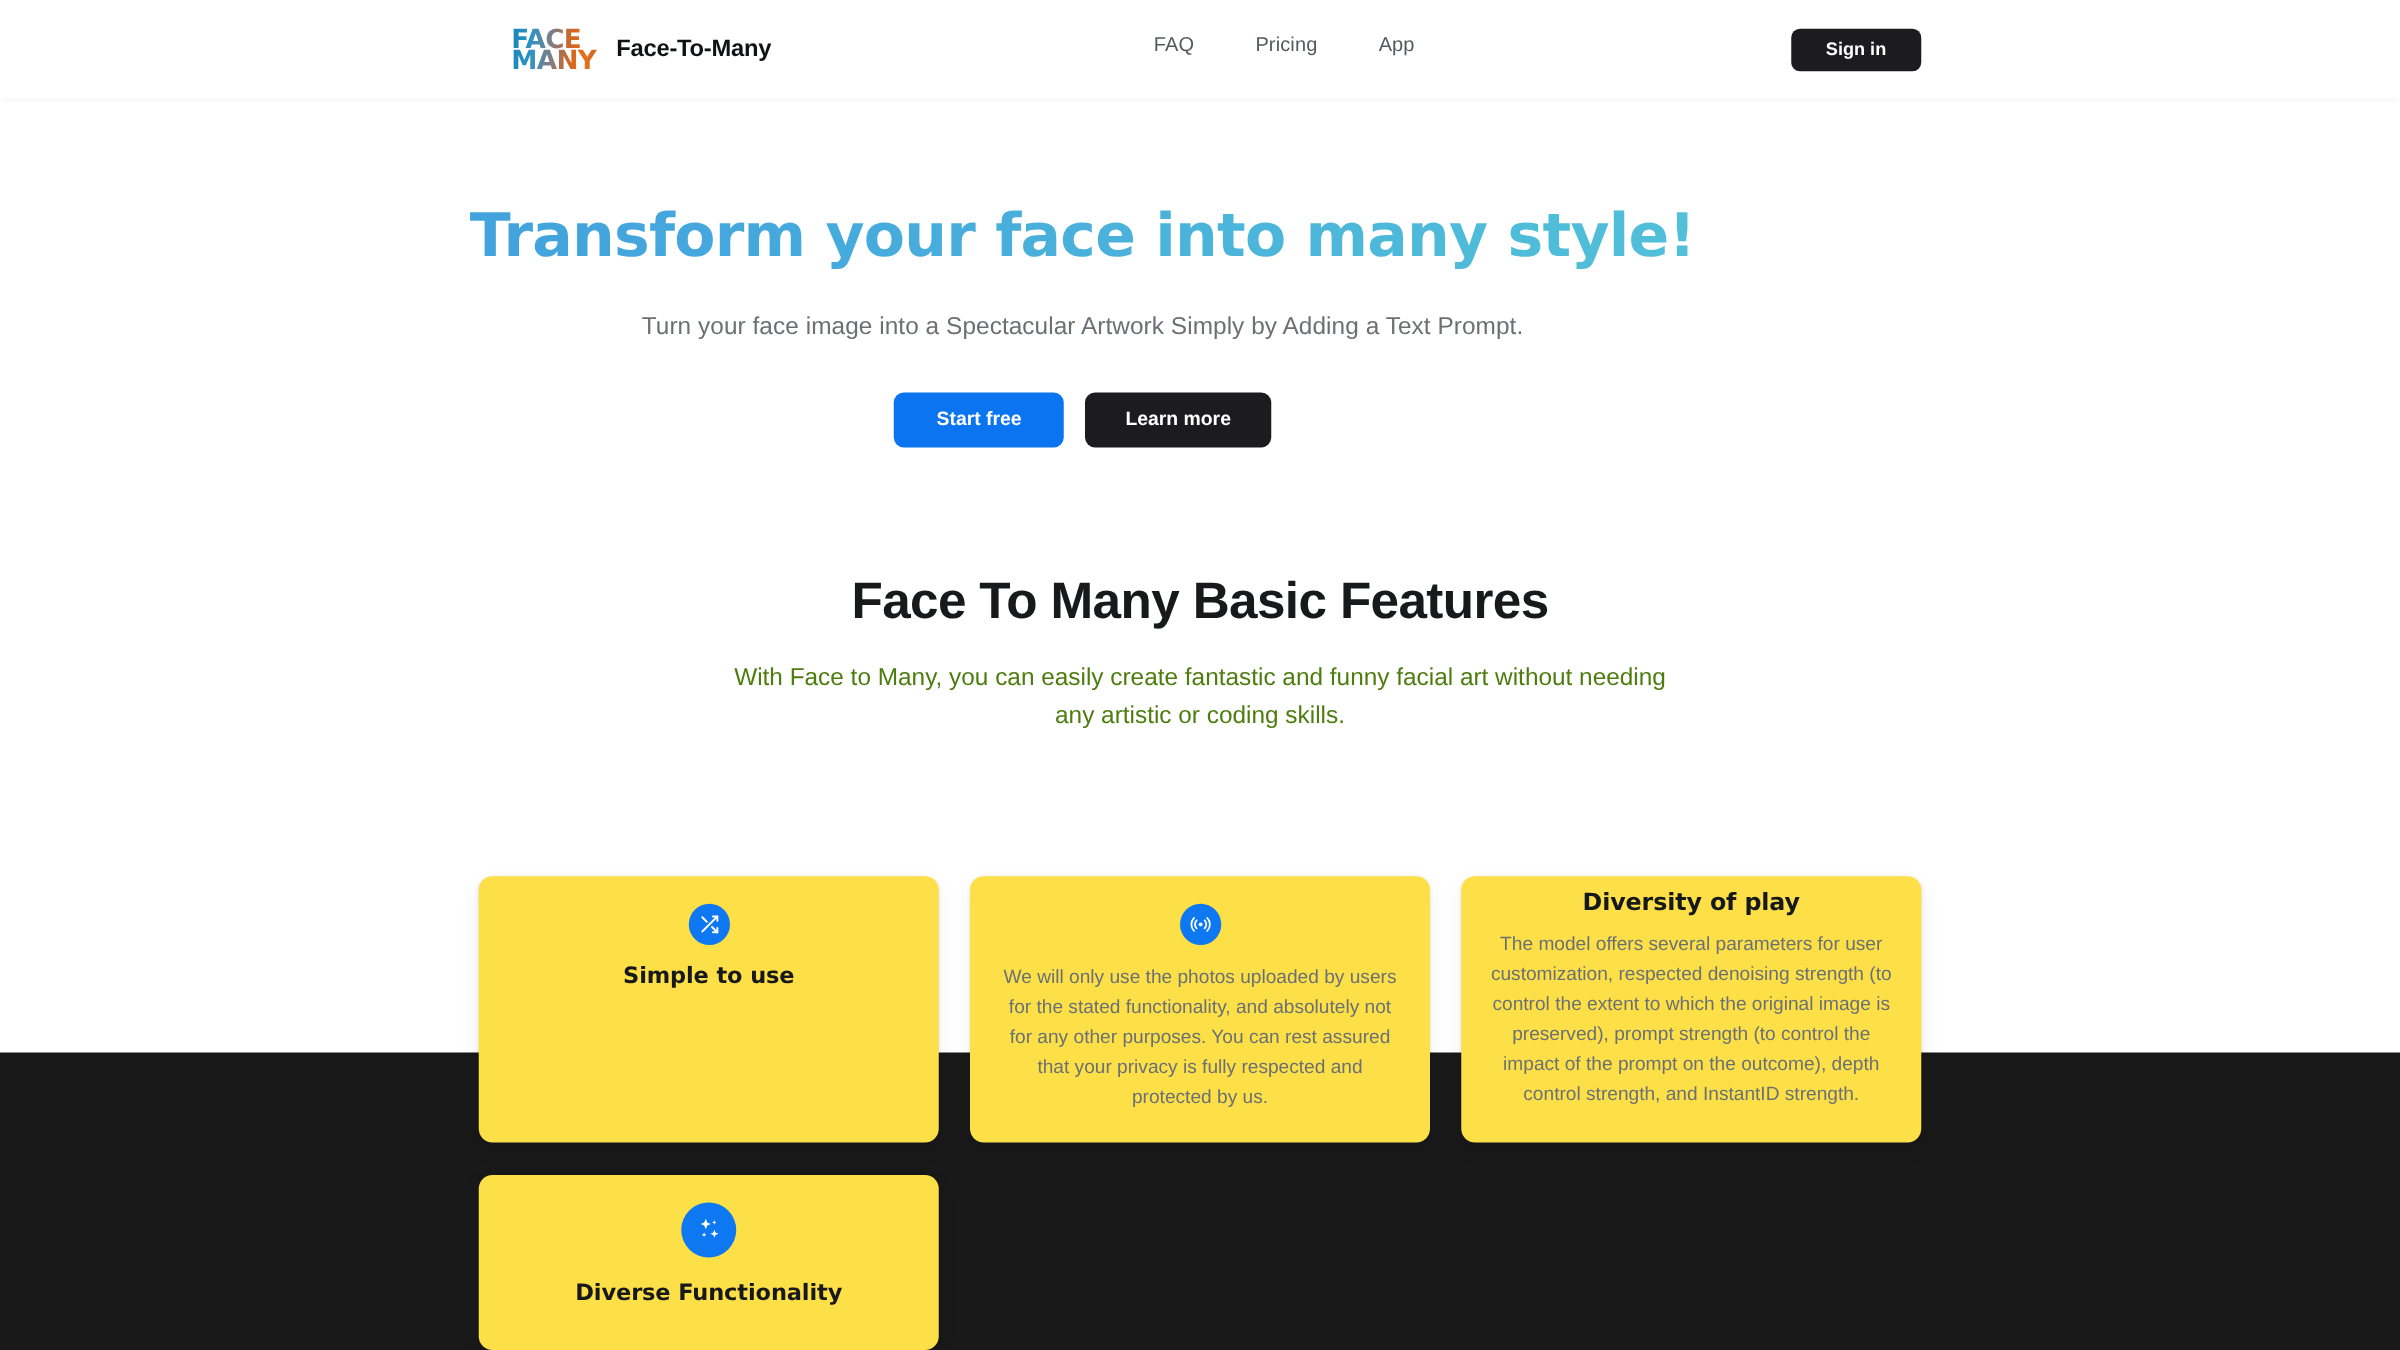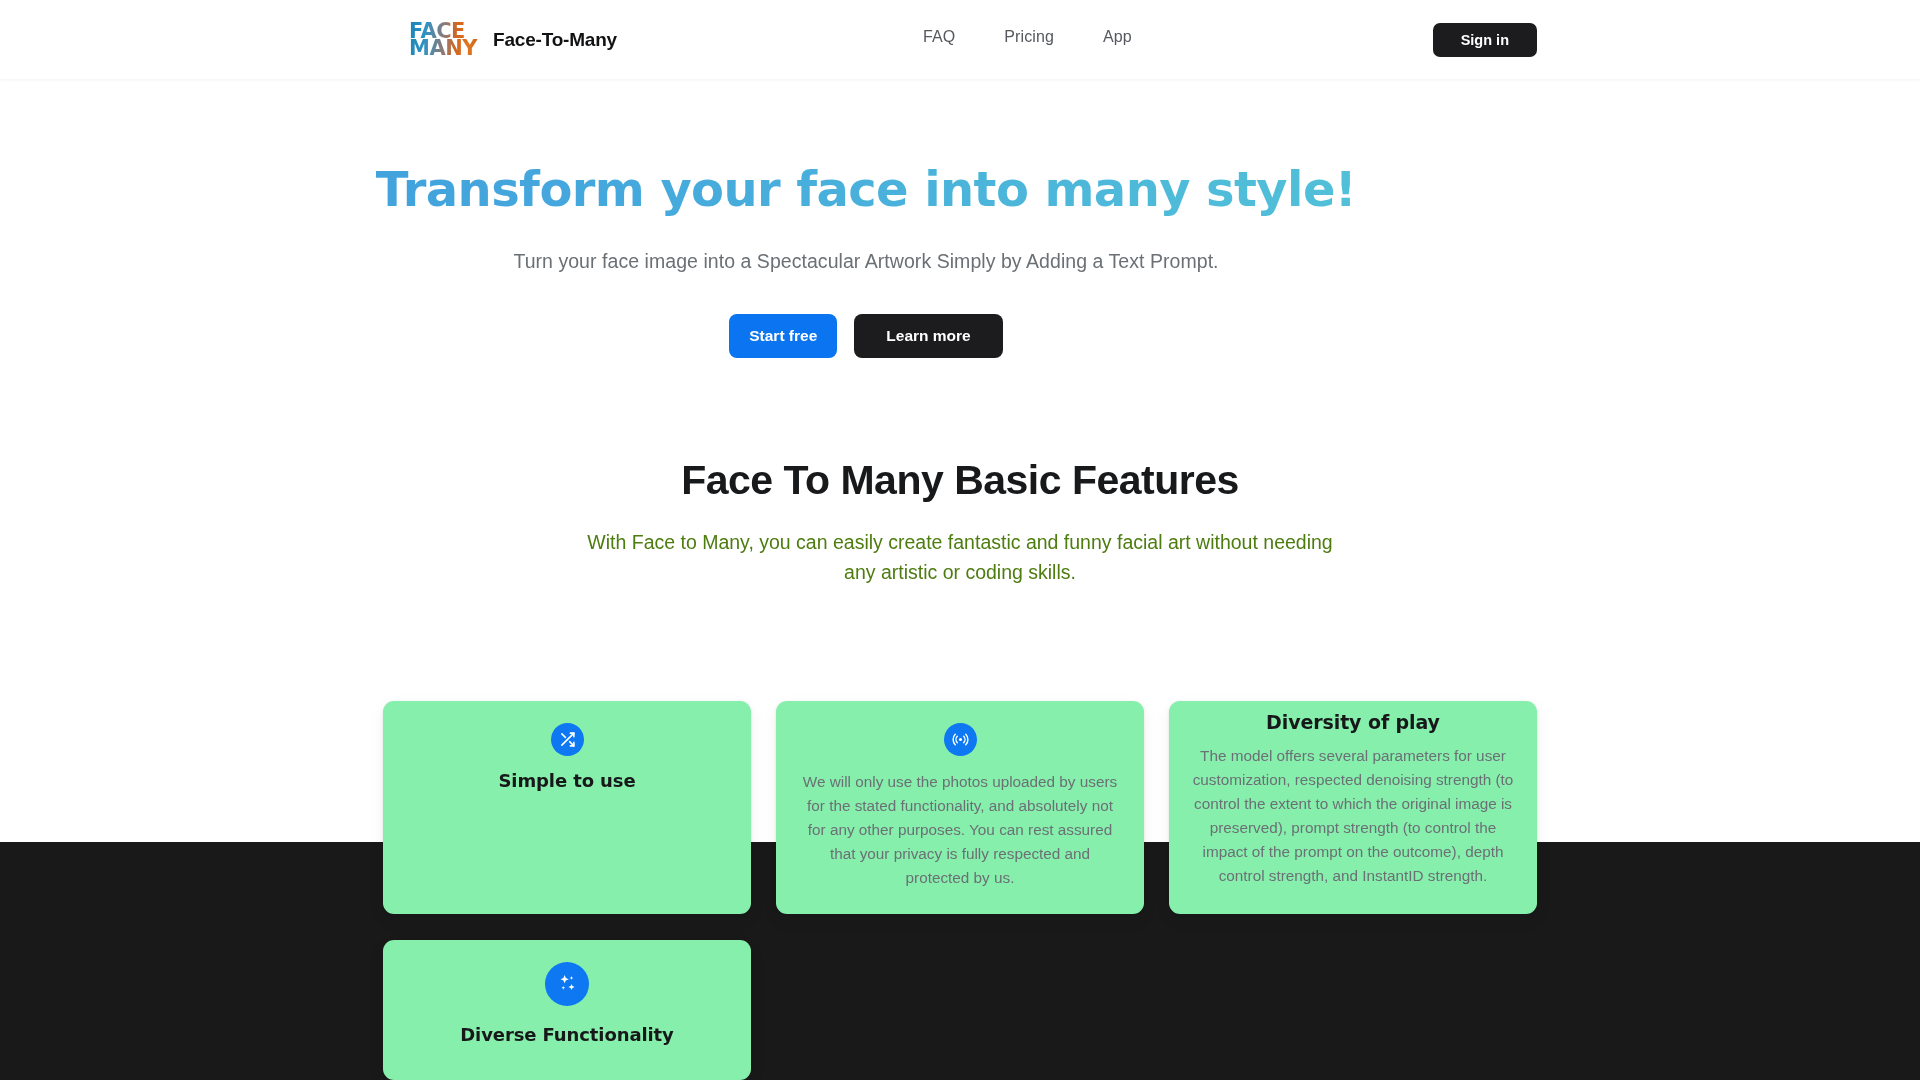--- a/index.html
+++ b/index.html
@@ -75,21 +75,21 @@
     font-size:19.5px; color:#6b7075; font-weight:400; letter-spacing:.05px;
   }
   .hero-btns {
     margin-top:41px;
     display:flex; justify-content:center; gap:17px;
   }
   .btn {
     border:none; border-radius:8px; cursor:pointer;
     font-size:15.5px; font-weight:600;
     font-family:"Liberation Sans", sans-serif;
-    padding:13px 20px;
+    padding:13px 34px;
   }
   .btn-primary { background:#0b74f0; color:#ffffff; }
   .btn-dark    { background:#1c1c1e; color:#ffffff; padding:13px 32px; }
 
   
   .features { position:absolute; top:457px; left:0; width:1920px; text-align:center; }
   .features-title {
     font-size:41px; font-weight:800; color:#18191b; letter-spacing:-.5px;
     font-family:Liberation Sans, sans-serif;
   }
@@ -105,21 +105,21 @@
   }
 
   
   .card-grid {
     position:absolute; top:701px; left:383px; width:1155px;
     display:grid; grid-template-columns:repeat(3, 368px);
     column-gap:25px; row-gap:26px;
     z-index:5;
   }
   .card {
-    background:#86efac;
+    background:#fde047;
     border-radius:11px;
     box-shadow:0 1px 3px rgba(16,24,40,.10), 0 6px 18px rgba(16,24,40,.055);
     padding:22px 21px 24px;
     text-align:center;
   }
   .card.tall { padding-top:10px; }
   .card-icon {
     width:33px; height:33px; border-radius:50%;
     background:#0d78f2;
     margin:0 auto 14px;

